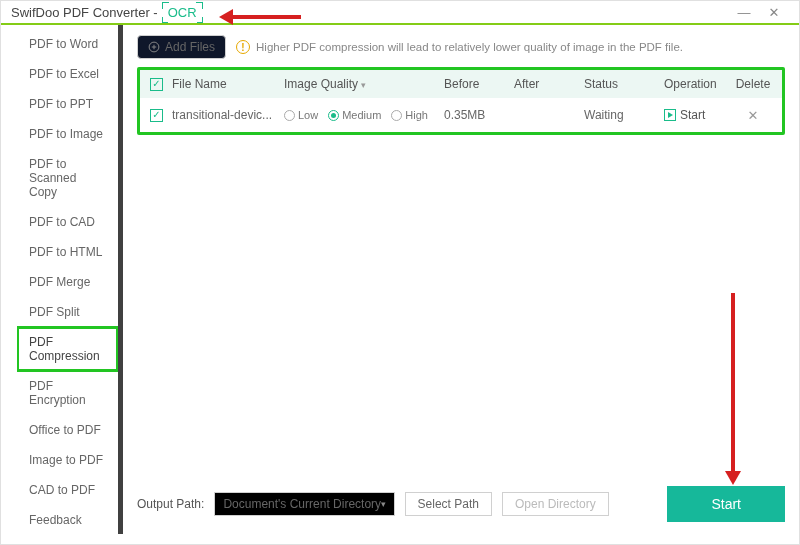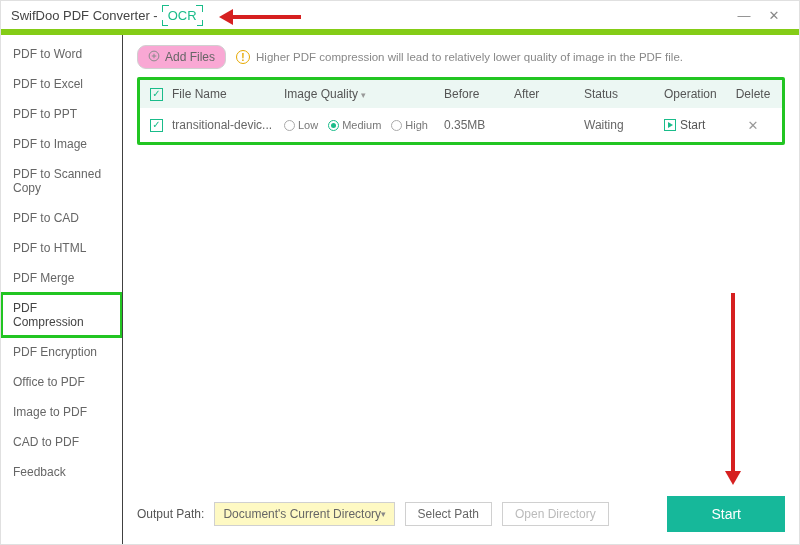--- a/index.html
+++ b/index.html
@@ -9,25 +9,25 @@
     font-size: 12px;
     color: #555;
     background: #fff;
     width: 800px; height: 545px;
     overflow: hidden;
     border: 1px solid #e0e0e0;
     position: relative;
   }
   
   .titlebar {
-    height: 34px;
+    height: 24px;
     display: flex;
     align-items: center;
     padding: 0 10px;
-    border-bottom: 6px solid #84cc16;
+    border-bottom: 2px solid #84cc16;
   }
   .titlebar .title { color: #444; font-size: 13px; }
   .ocr-tag {
     color: #1abc8a;
     margin-left: 6px;
     font-size: 13px;
     position: relative;
     padding: 1px 4px;
   }
   .ocr-tag::before, .ocr-tag::after,
@@ -40,45 +40,46 @@
   .ocr-tag::before { top:-2px; left:-2px; border-right:none; border-bottom:none; }
   .ocr-tag::after  { top:-2px; right:-2px; border-left:none; border-bottom:none; }
   .ocr-tag .c1     { bottom:-2px; left:-2px; border-right:none; border-top:none; }
   .ocr-tag .c2     { bottom:-2px; right:-2px; border-left:none; border-top:none; }
   .title-spacer { flex: 1; }
   .win-btn { width: 30px; text-align: center; color: #888; font-size: 13px; cursor: pointer; }
   
   .body { display: flex; height: calc(100% - 34px); }
   .sidebar {
     width: 130px;
-    border-right: 1px solid #404040;
+    border-right: 5px solid #404040;
     overflow-y: auto;
     padding-top: 4px;
+    margin-left: 16px;
   }
   .side-item {
     padding: 8px 12px;
     color: #666;
     font-size: 12px;
     cursor: pointer;
   }
   .side-item.active {
     outline: 3px solid #22c522;
     outline-offset: -2px;
     color: #444;
   }
   .main { flex: 1; display: flex; flex-direction: column; padding: 10px 14px 12px 14px; }
   
   .toolbar { display: flex; align-items: center; gap: 10px; margin-bottom: 8px; }
   .tbtn {
-    display: flex; gap: 5px;
+    display: flex; align-items: center; gap: 5px;
     border: 1px solid #d0d0d0;
     padding: 4px 10px;
-    color: #666; background:#f9a8d4;
+    color: #666; background:#0f172a;
     cursor: pointer; font-size: 12px;
-    border-radius: 9px;
+    border-radius: 4px;
   }
   .tbtn svg { width: 12px; height: 12px; }
   .notice { display: flex; align-items: center; gap: 6px; color: #888; font-size: 11.5px; }
   .notice-icon { width:14px; height:14px; border:1.5px solid #e6a800; border-radius:50%; color:#e6a800; display:flex; align-items:center; justify-content:center; font-size:10px; font-weight:bold; }
   
   .table-wrap {
     border: 3px solid #22c522;
     border-radius: 2px;
     flex-shrink: 0;
   }
@@ -130,21 +131,21 @@
   .footer {
     display:flex; align-items:center; gap:10px;
     padding-top:10px;
   }
   .out-label { color:#555; font-size:12px; }
   .dropdown {
     border:1px solid #d0d0d0;
     padding: 4px 8px;
     min-width: 170px;
     display:flex; align-items:center; justify-content:space-between;
-    color:#666; font-size:12px; cursor:pointer; background:#fef9c3;
+    color:#666; font-size:12px; cursor:pointer; background:#000000;
   }
   .dropdown .dd-caret { font-size:9px; color:#888; }
   .fbtn { border:1px solid #d0d0d0; padding:4px 12px; color:#666; font-size:12px; cursor:pointer; background:#fff; }
   .fbtn.disabled { color:#bbb; cursor:default; }
   .foot-spacer { flex:1; }
   .start-btn {
     background:#16b89a; color:#fff;
     padding: 10px 44px;
     font-size:14px; cursor:pointer;
     border:none;
@@ -187,20 +188,21 @@
 
   <div class="sidebar">
     <div class="side-item">PDF to Word</div>
     <div class="side-item">PDF to Excel</div>
     <div class="side-item">PDF to PPT</div>
     <div class="side-item">PDF to Image</div>
     <div class="side-item">PDF to Scanned Copy</div>
     <div class="side-item">PDF to CAD</div>
     <div class="side-item">PDF to HTML</div>
     <div class="side-item">PDF Merge</div>
+    <div class="side-item">PDF Split</div>
     <div class="side-item active">PDF Compression</div>
     <div class="side-item">PDF Encryption</div>
     <div class="side-item">Office to PDF</div>
     <div class="side-item">Image to PDF</div>
     <div class="side-item">CAD to PDF</div>
     <div class="side-item">Feedback</div>
   </div>
 
   <div class="main">
     <div class="toolbar">

